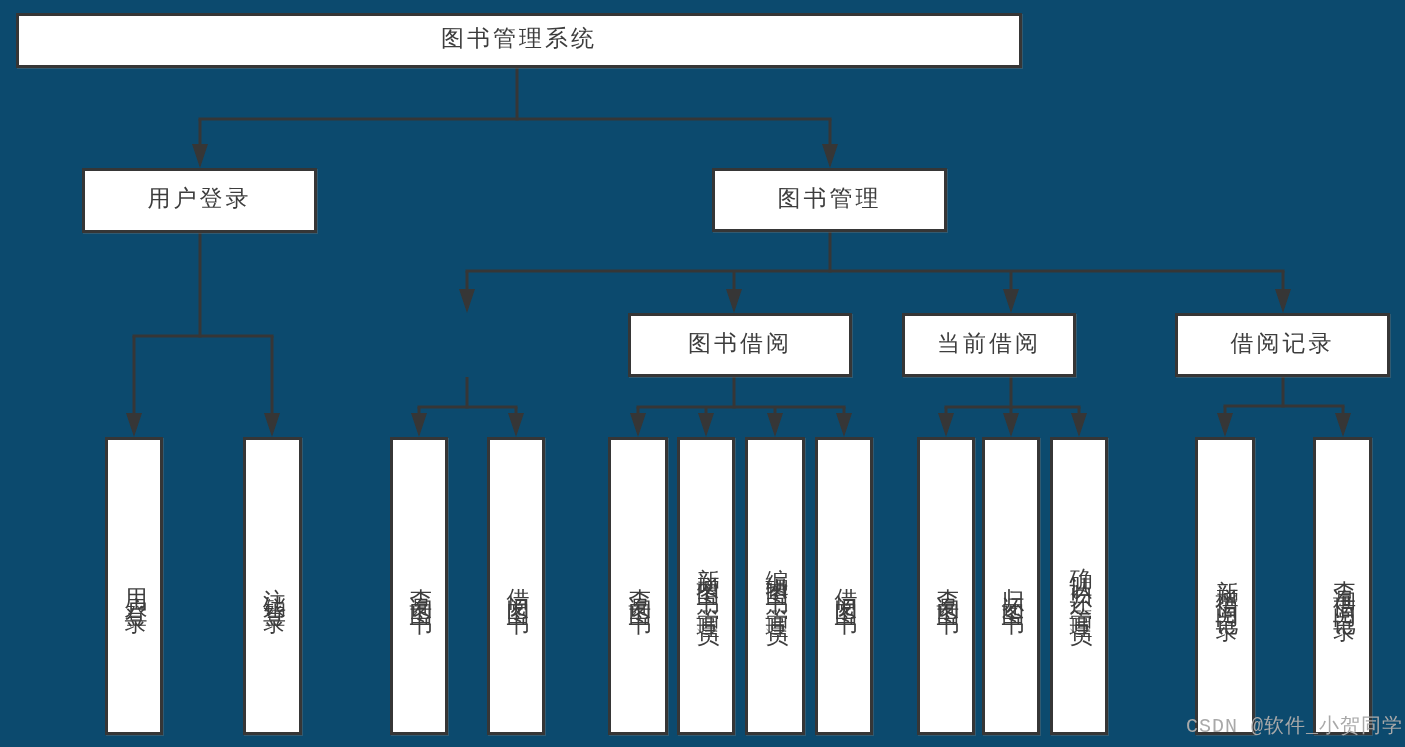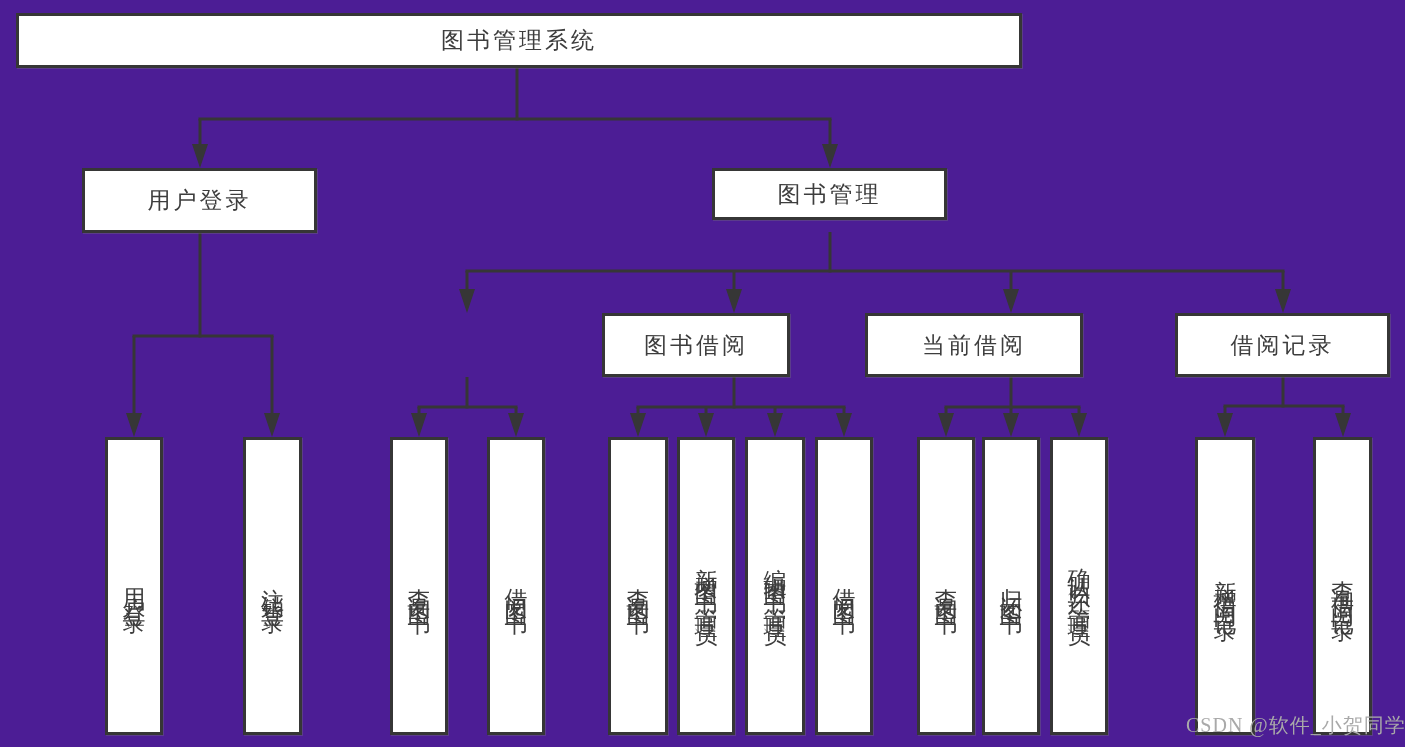--- a/index.html
+++ b/index.html
@@ -1,21 +1,21 @@
 <!DOCTYPE html>
 <html><head>
 <meta charset="utf-8">
 <style>
   html, body { margin: 0; padding: 0; background: #ffffff; }
   #canvas {
     position: relative;
     width: 1405px;
     height: 747px;
-    background: #4c1d95;
-    font-family: Liberation Serif, serif;
+    background: #0c4a6e;
+    font-family: Liberation Mono, monospace;
     overflow: hidden;
   }
   #wires {
     position: absolute;
     left: 0; top: 0;
     width: 1405px; height: 747px;
     z-index: 1;
   }
   .box {
     position: absolute;
@@ -126,28 +126,28 @@
     </g>
   </svg>
 
   <div class="box" style="left:16px;top:13px;width:1006px;height:55px">
     <span class="hlabel">图书管理系统</span>
   </div>
 
   <div class="box" style="left:82px;top:168px;width:235px;height:65px">
     <span class="hlabel">用户登录</span>
   </div>
-  <div class="box" style="left:712px;top:168px;width:235px;height:52px">
+  <div class="box" style="left:712px;top:168px;width:235px;height:64px">
     <span class="hlabel">图书管理</span>
   </div>
 
-  <div class="box" style="left:602px;top:313px;width:188px;height:64px">
+  <div class="box" style="left:628px;top:313px;width:224px;height:64px">
     <span class="hlabel">图书借阅</span>
   </div>
-  <div class="box" style="left:865px;top:313px;width:218px;height:64px">
+  <div class="box" style="left:902px;top:313px;width:174px;height:64px">
     <span class="hlabel">当前借阅</span>
   </div>
   <div class="box" style="left:1175px;top:313px;width:215px;height:64px">
     <span class="hlabel">借阅记录</span>
   </div>
 
   <div class="box" style="left:105px;top:437px;width:58px;height:298px">
     <span class="vlabel">用户登录</span>
   </div>
   <div class="box" style="left:243px;top:437px;width:59px;height:298px">

